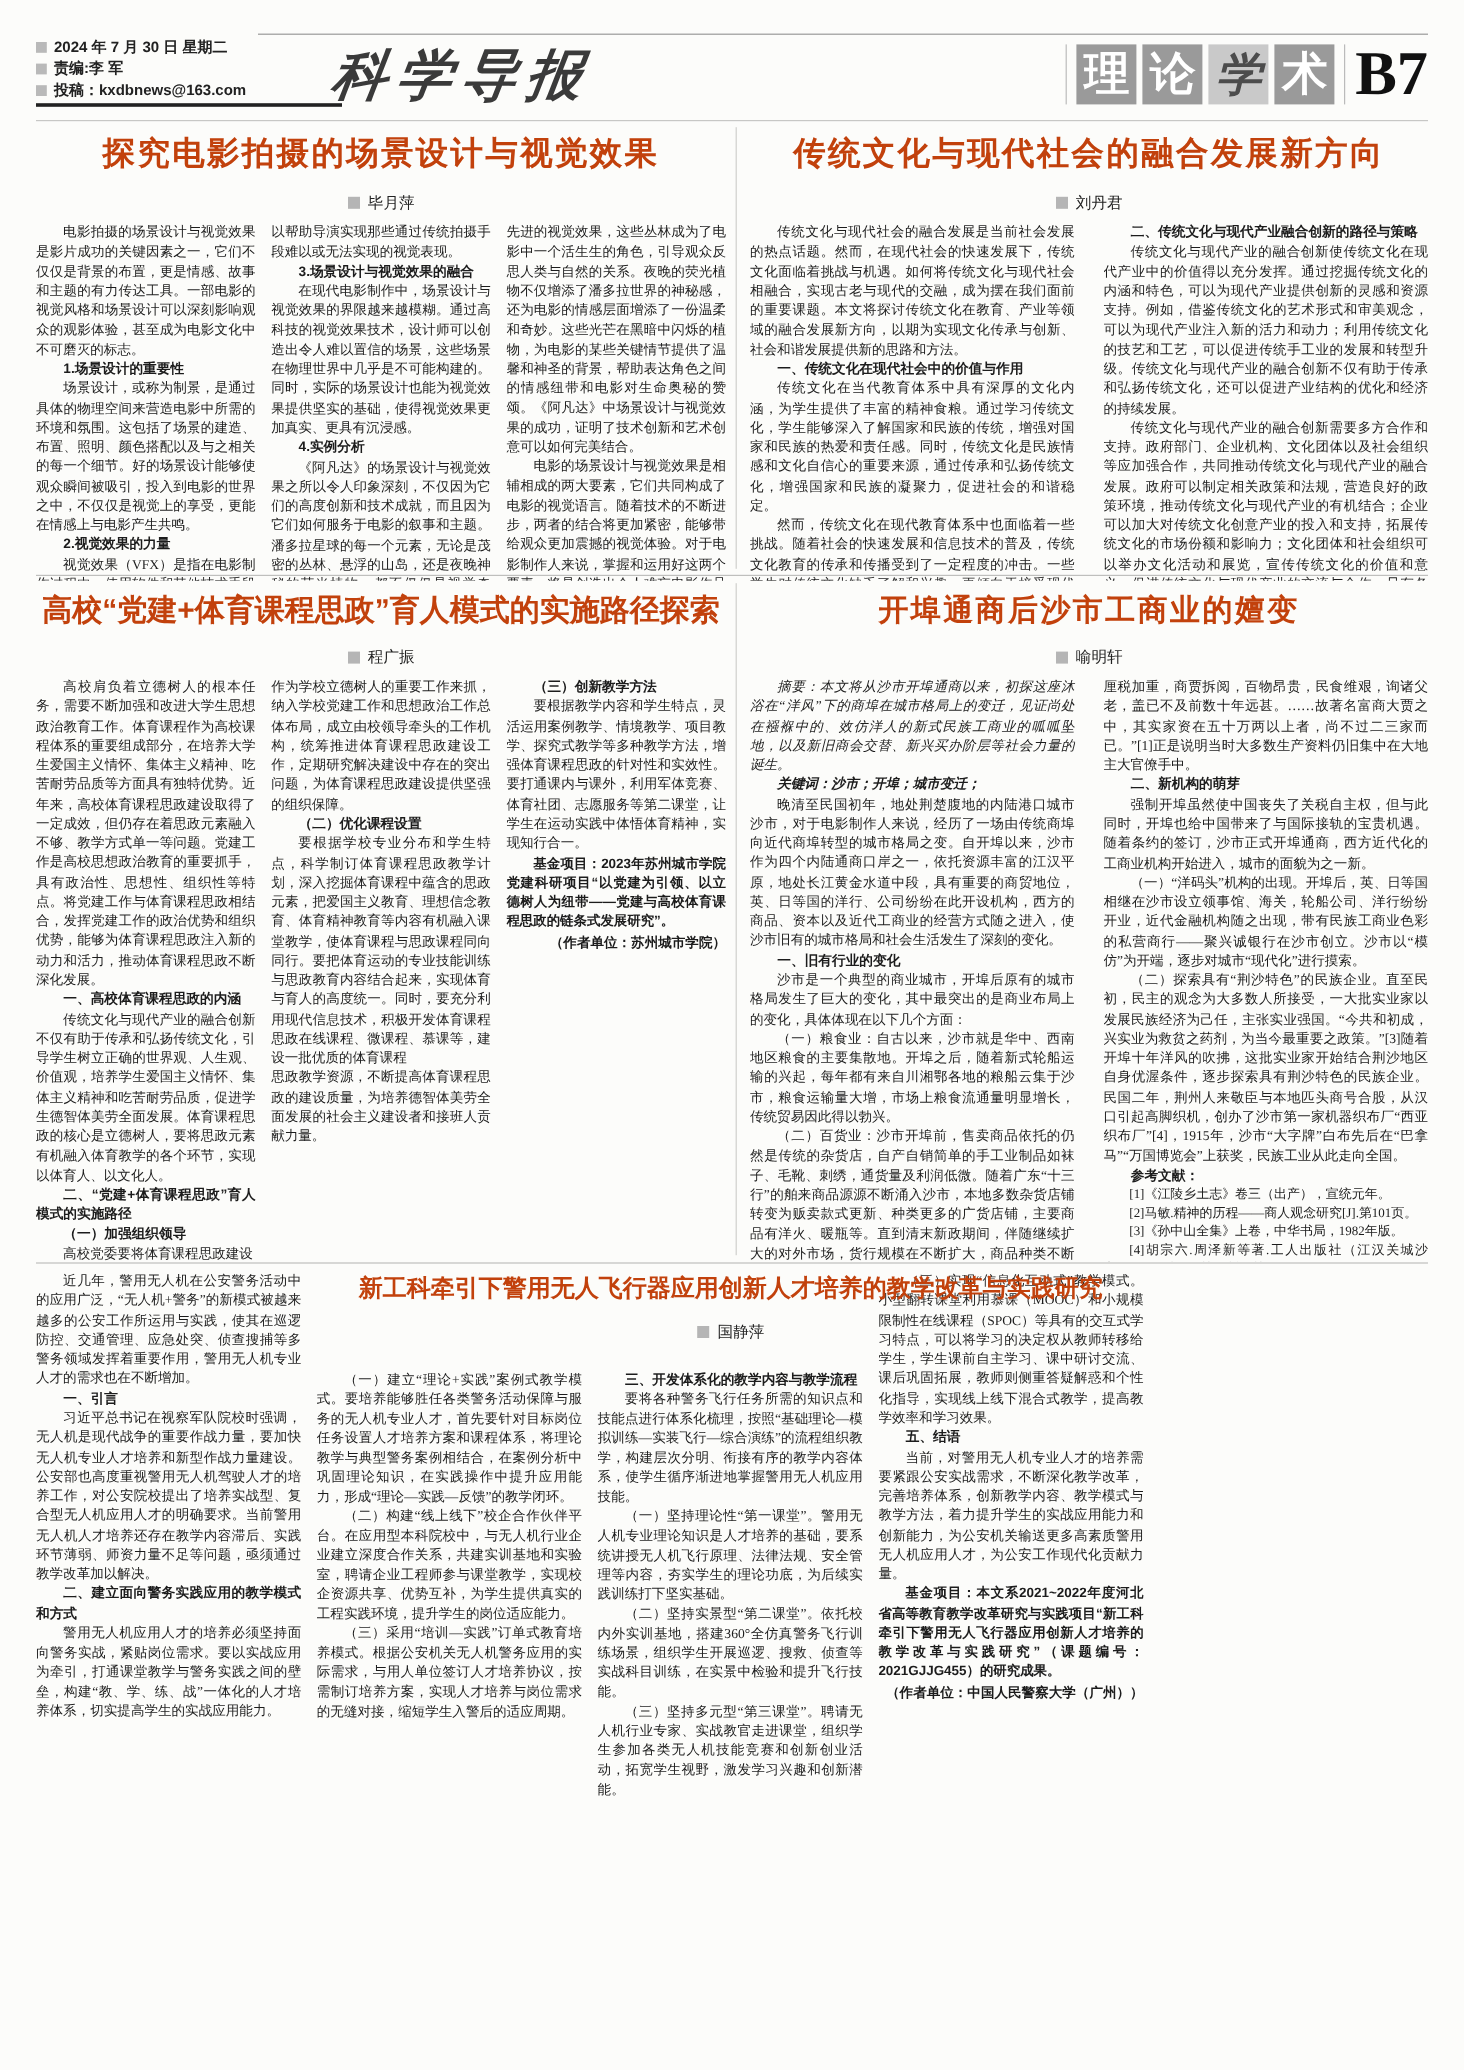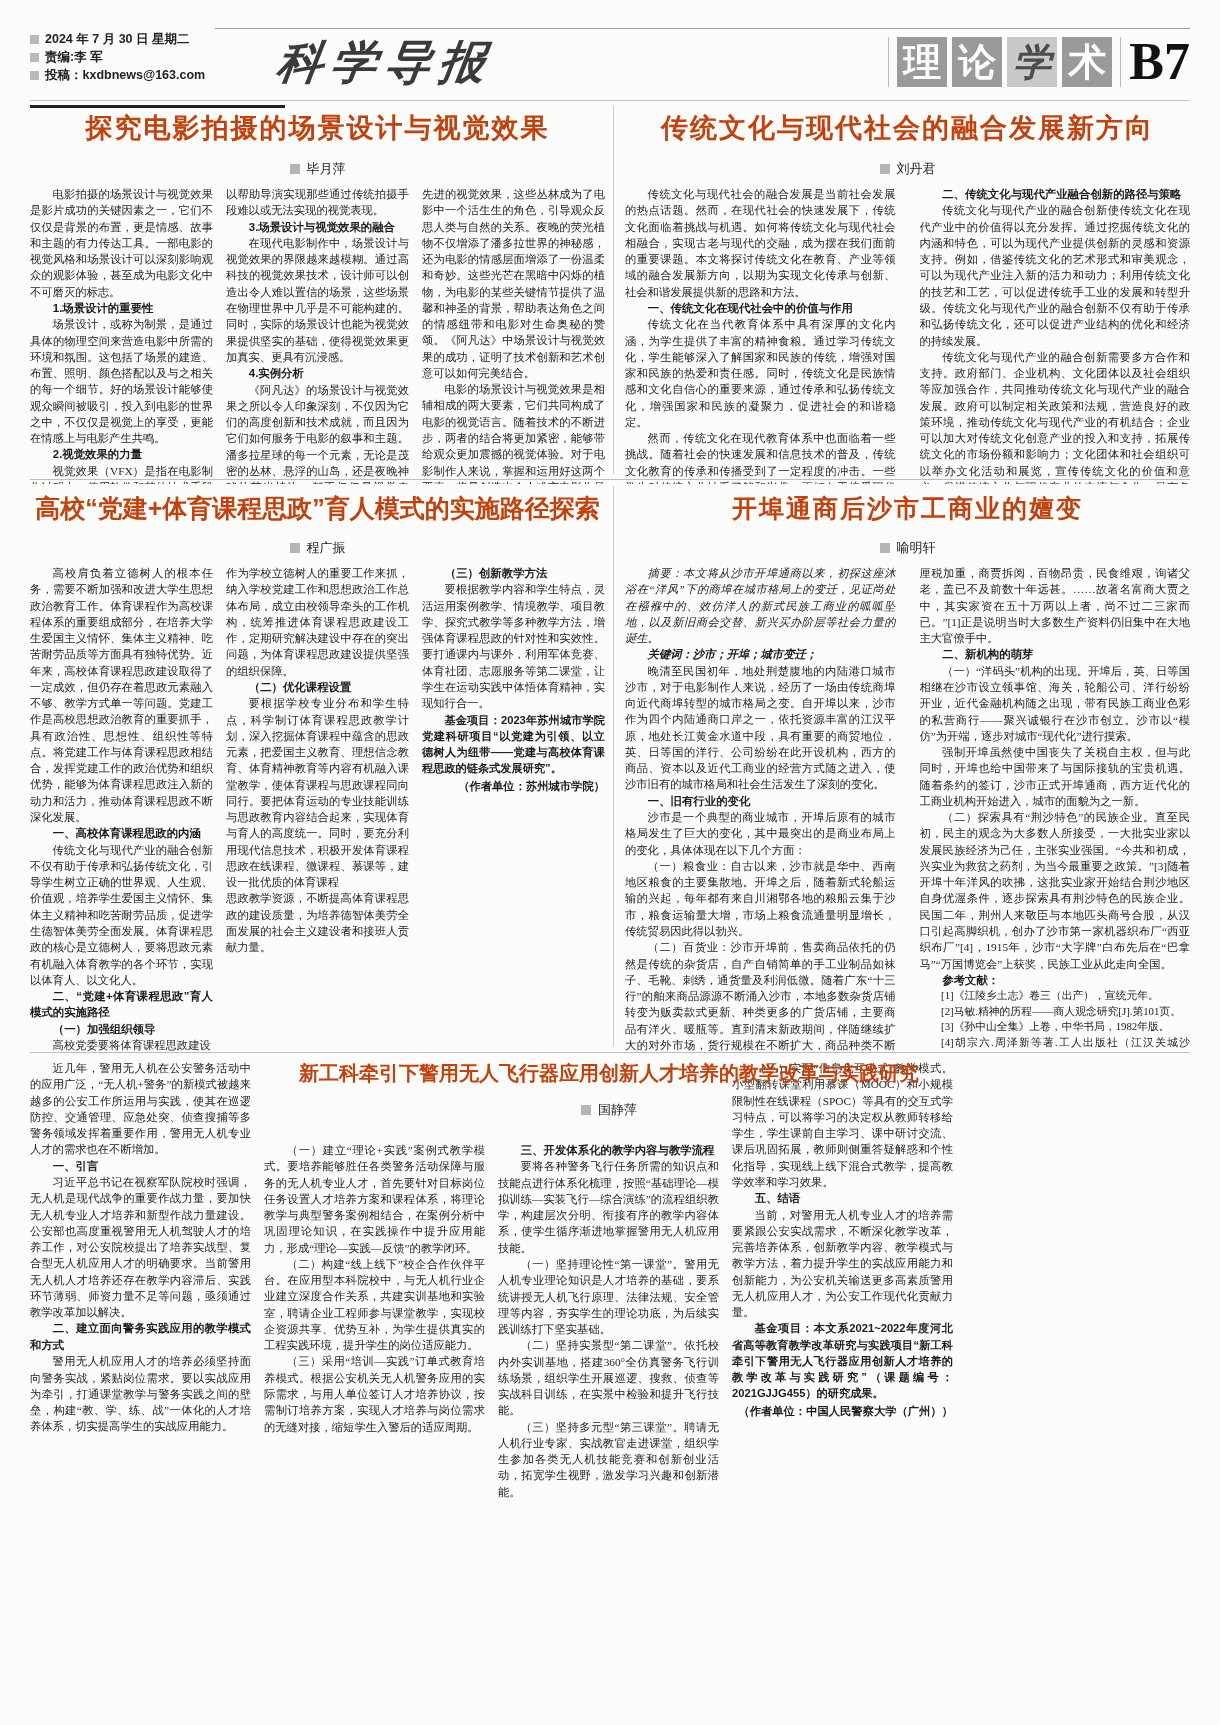--- a/index.html
+++ b/index.html
@@ -1,20 +1,20 @@
 <!DOCTYPE html>
 <html><head>
 <meta charset="utf-8">
 <style>
   html,body{margin:0;padding:0;background:#e8e8e6;}
   #page{position:relative;width:1220px;height:1725px;background:#fcfcfa;margin:0 auto;overflow:hidden;
         font-family:"Liberation Serif","DejaVu Serif",serif;color:#1c1c1c;}
   
   #header{position:absolute;top:26px;left:30px;right:30px;height:70px;}
-  .hinfo{position:absolute;left:0;top:4px;width:255px;border-bottom:3px solid #222;padding-bottom:21px;
+  .hinfo{position:absolute;left:0;top:4px;width:255px;border-bottom:3px solid #222;padding-bottom:2px;
          font-family:"Liberation Sans","DejaVu Sans",sans-serif;font-size:12.5px;font-weight:bold;color:#222;}
   .hinfo .row{display:flex;align-items:center;height:18px;}
   .sq{display:inline-block;width:9px;height:9px;background:#b9b9b9;margin-right:6px;flex:0 0 auto;}
   .mast-script{position:absolute;left:190px;top:6px;width:330px;text-align:center;
                font-family:"DejaVu Serif",serif;font-style:italic;font-weight:bold;font-size:46px;
                color:#3a3a3a;letter-spacing:8px;transform:skewX(-8deg);}
   .topline{position:absolute;left:185px;right:0;top:2px;height:1px;background:#9a9a9a;}
   .mast-right{position:absolute;right:0;top:10px;display:flex;align-items:center;}
   .boxrow{display:flex;gap:5px;border-left:1px solid #bbb;border-right:1px solid #bbb;padding:0 8px;}
   .box{width:50px;height:50px;background:#9a9a9a;color:#fff;text-align:center;line-height:50px;
@@ -181,22 +181,22 @@
           <p class="kw">关键词：沙市；开埠；城市变迁；</p>
           <p class="p">晚清至民国初年，地处荆楚腹地的内陆港口城市沙市，对于电影制作人来说，经历了一场由传统商埠向近代商埠转型的城市格局之变。自开埠以来，沙市作为四个内陆通商口岸之一，依托资源丰富的江汉平原，地处长江黄金水道中段，具有重要的商贸地位，英、日等国的洋行、公司纷纷在此开设机构，西方的商品、资本以及近代工商业的经营方式随之进入，使沙市旧有的城市格局和社会生活发生了深刻的变化。</p>
           <p class="sh">一、旧有行业的变化</p>
           <p class="p">沙市是一个典型的商业城市，开埠后原有的城市格局发生了巨大的变化，其中最突出的是商业布局上的变化，具体体现在以下几个方面：</p>
           <p class="p">（一）粮食业：自古以来，沙市就是华中、西南地区粮食的主要集散地。开埠之后，随着新式轮船运输的兴起，每年都有来自川湘鄂各地的粮船云集于沙市，粮食运输量大增，市场上粮食流通量明显增长，传统贸易因此得以勃兴。</p>
           <p class="p">（二）百货业：沙市开埠前，售卖商品依托的仍然是传统的杂货店，自产自销简单的手工业制品如袜子、毛靴、刺绣，通货量及利润低微。随着广东“十三行”的舶来商品源源不断涌入沙市，本地多数杂货店铺转变为贩卖款式更新、种类更多的广货店铺，主要商品有洋火、暖瓶等。直到清末新政期间，伴随继续扩大的对外市场，货行规模在不断扩大，商品种类不断增多，经营方式也逐渐演化。如本土</p>
         </div>
         <div class="col">
           <p class="p" style="text-indent:0">厘税加重，商贾拆阅，百物昂贵，民食维艰，询诸父老，盖已不及前数十年远甚。……故著名富商大贾之中，其实家资在五十万两以上者，尚不过二三家而已。”[1]正是说明当时大多数生产资料仍旧集中在大地主大官僚手中。</p>
           <p class="sh">二、新机构的萌芽</p>
+          <p class="p">强制开埠虽然使中国丧失了关税自主权，但与此同时，开埠也给中国带来了与国际接轨的宝贵机遇。随着条约的签订，沙市正式开埠通商，西方近代化的工商业机构开始进入，城市的面貌为之一新。</p>
           <p class="p">（一）“洋码头”机构的出现。开埠后，英、日等国相继在沙市设立领事馆、海关，轮船公司、洋行纷纷开业，近代金融机构随之出现，带有民族工商业色彩的私营商行——聚兴诚银行在沙市创立。沙市以“模仿”为开端，逐步对城市“现代化”进行摸索。</p>
-          <p class="p">强制开埠虽然使中国丧失了关税自主权，但与此同时，开埠也给中国带来了与国际接轨的宝贵机遇。随着条约的签订，沙市正式开埠通商，西方近代化的工商业机构开始进入，城市的面貌为之一新。</p>
           <p class="p">（二）探索具有“荆沙特色”的民族企业。直至民初，民主的观念为大多数人所接受，一大批实业家以发展民族经济为己任，主张实业强国。“今共和初成，兴实业为救贫之药剂，为当今最重要之政策。”[3]随着开埠十年洋风的吹拂，这批实业家开始结合荆沙地区自身优渥条件，逐步探索具有荆沙特色的民族企业。民国二年，荆州人来敬臣与本地匹头商号合股，从汉口引起高脚织机，创办了沙市第一家机器织布厂“西亚织布厂”[4]，1915年，沙市“大字牌”白布先后在“巴拿马”“万国博览会”上获奖，民族工业从此走向全国。</p>
           <p class="sh">参考文献：</p>
           <p class="ref">[1]《江陵乡土志》卷三（出产），宣统元年。</p>
           <p class="ref">[2]马敏.精神的历程——商人观念研究[J].第101页。</p>
           <p class="ref">[3]《孙中山全集》上卷，中华书局，1982年版。</p>
           <p class="ref">[4]胡宗六.周泽新等著.工人出版社（江汉关城沙市），1984年9月第一版，第9页。</p>
 
         </div>
       </div>
     </div>

